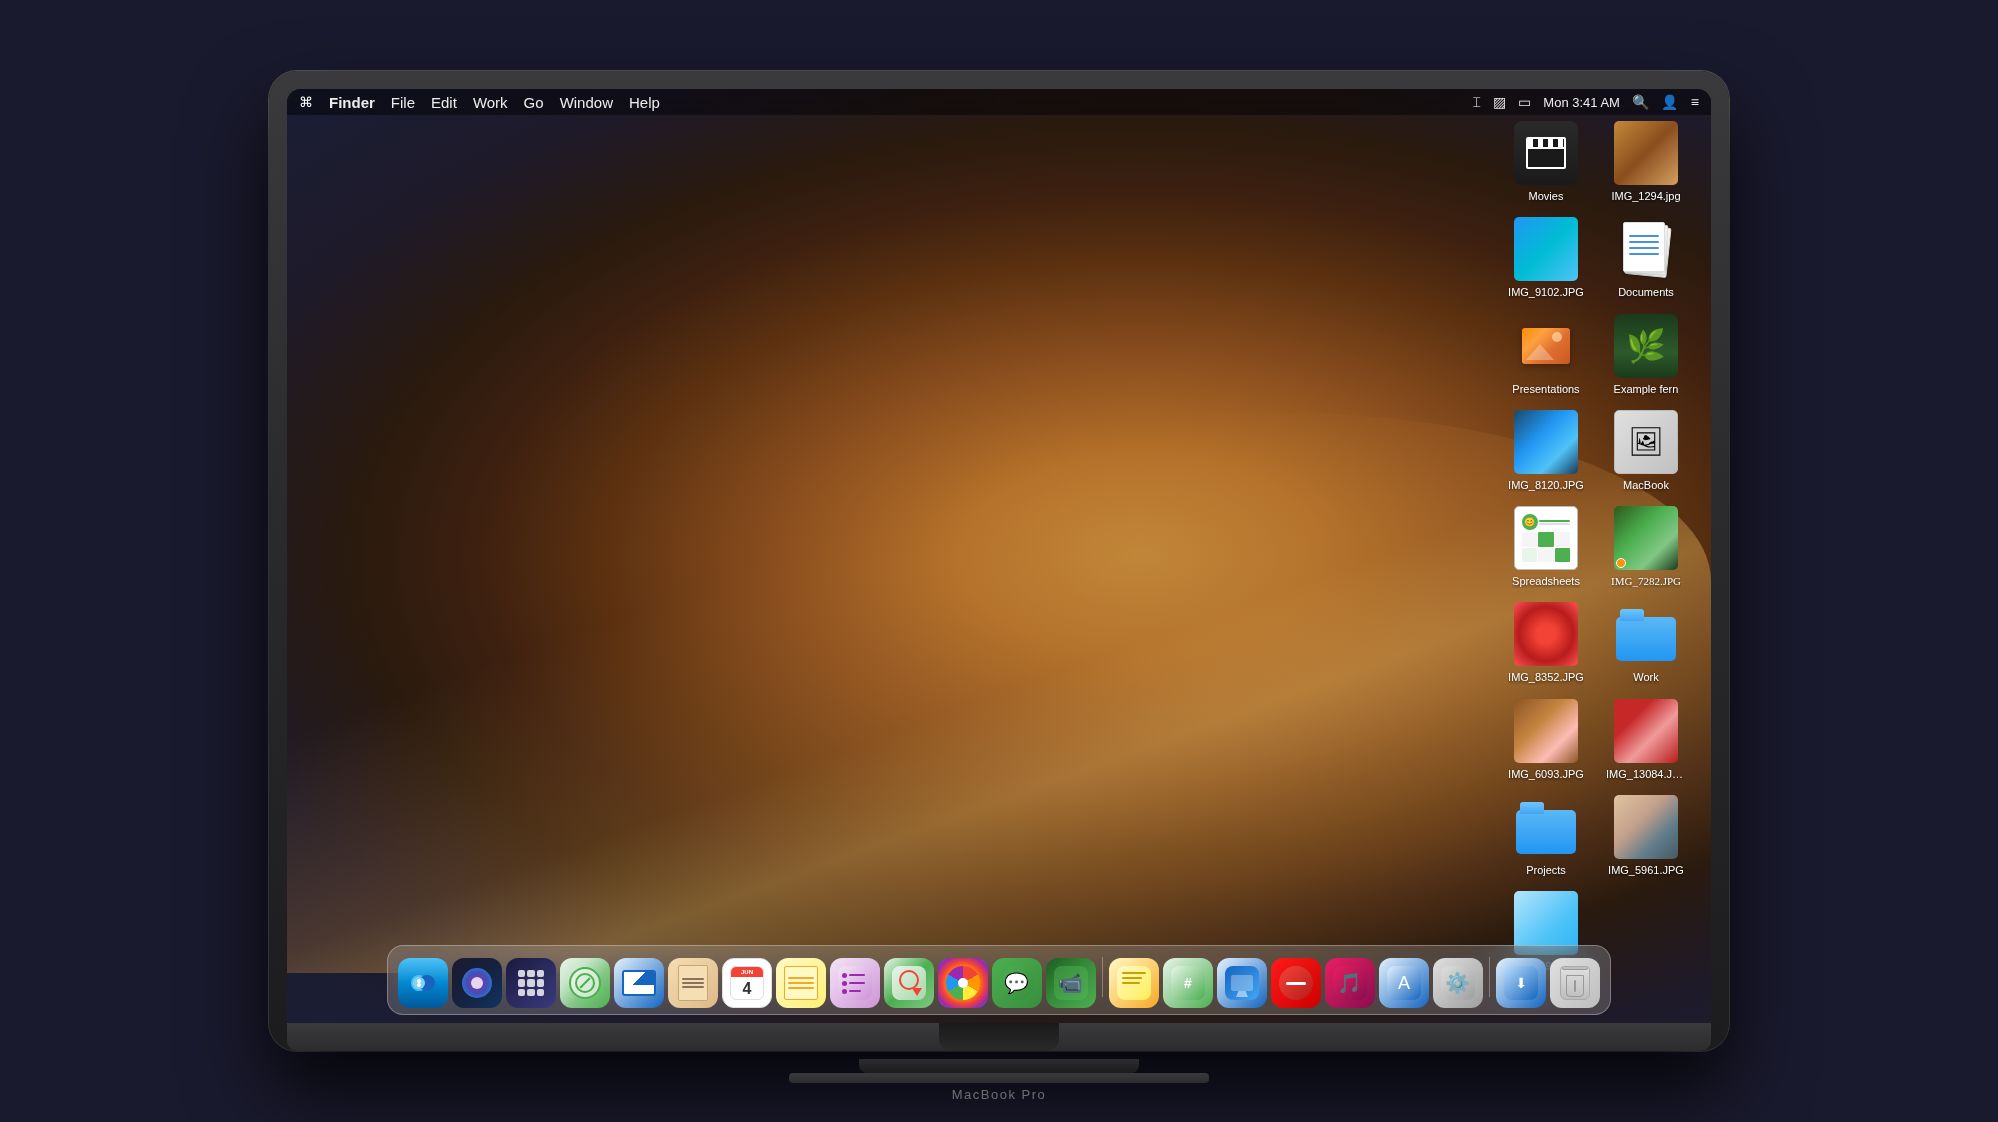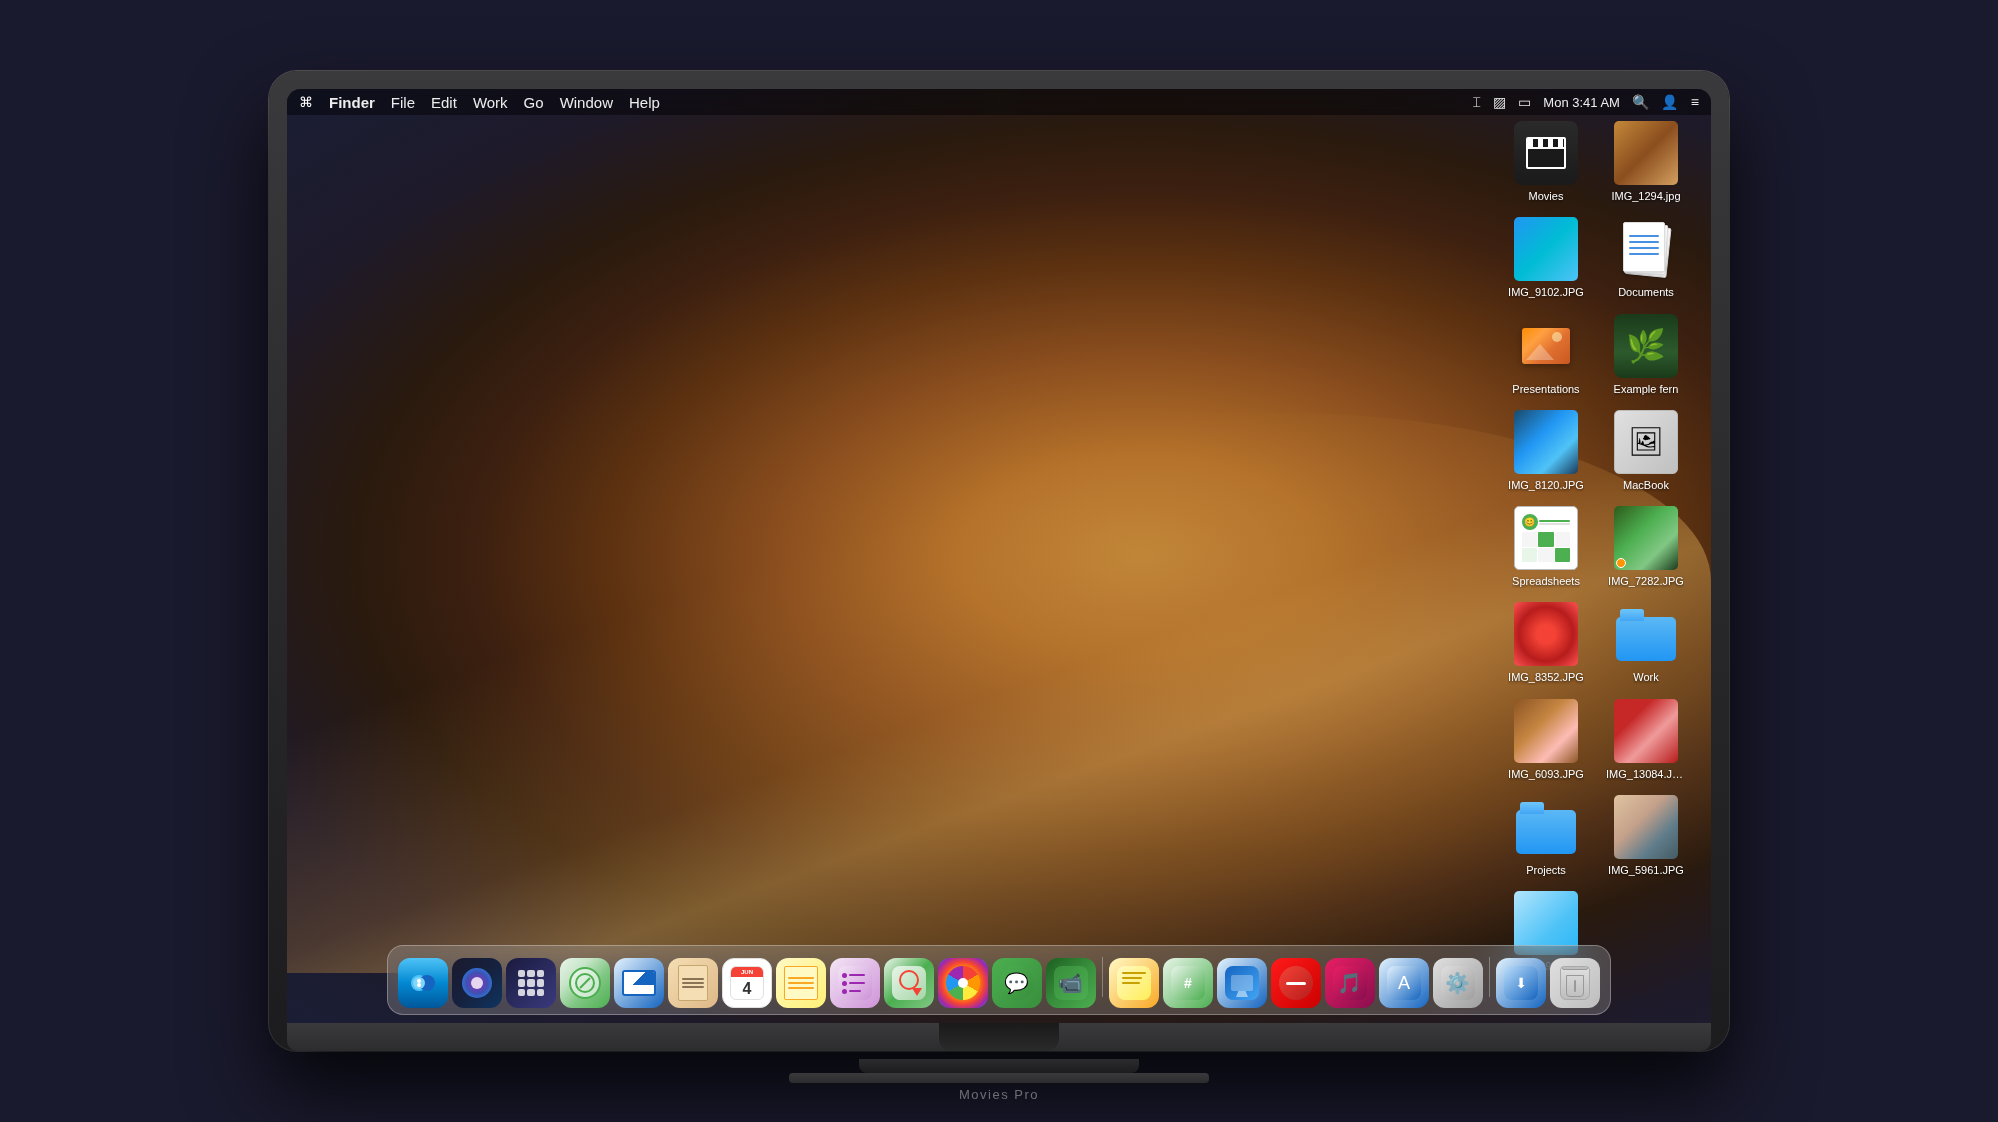--- a/index.html
+++ b/index.html
@@ -512,21 +512,21 @@
                 <div style="background:#f5f5f5;border-radius:1px;"></div>
                 <div style="background:#e8f5e9;border-radius:1px;"></div>
                 <div style="background:#f5f5f5;border-radius:1px;"></div>
                 <div style="background:#4caf50;border-radius:1px;"></div>
               </div>
             </div>
           </div>
           <span class="icon-label">Spreadsheets</span>
         </div>
 
-        <div class="desktop-icon" style="position:relative;">
+        <div class="desktop-icon" style="position:relative;font-family:Liberation Serif, serif;">
           <div class="icon-image img-thumb-7282" style="border-radius:5px;position:relative;">
             <div style="position:absolute;bottom:2px;left:2px;width:10px;height:10px;background:#ff9500;border-radius:50%;border:1.5px solid white;"></div>
           </div>
           <span class="icon-label">IMG_7282.JPG</span>
         </div>
 
         <div class="desktop-icon">
           <div class="icon-image img-thumb-8352" style="border-radius:5px;"></div>
           <span class="icon-label">IMG_8352.JPG</span>
         </div>
@@ -762,14 +762,14 @@
   </div>
 
   <div class="macbook-bottom">
     <div class="macbook-notch"></div>
   </div>
 </div>
 
 <div style="position:absolute;bottom:20px;left:50%;transform:translateX(-50%);text-align:center;">
   <div style="width:280px;height:14px;background:linear-gradient(180deg,#2c2c2e 0%,#1c1c1e 100%);border-radius:0 0 8px 8px;margin:0 auto;"></div>
   <div style="width:420px;height:10px;background:linear-gradient(180deg,#3a3a3c 0%,#2c2c2e 100%);border-radius:4px;margin:0 auto;"></div>
-  <div style="margin-top:4px;font-size:13px;color:rgba(200,200,200,0.5);letter-spacing:1.5px;font-weight:300;">Movies Pro</div>
+  <div style="margin-top:4px;font-size:13px;color:rgba(200,200,200,0.5);letter-spacing:1.5px;font-weight:300;">MacBook Pro</div>
 </div>
 
 </body></html>

